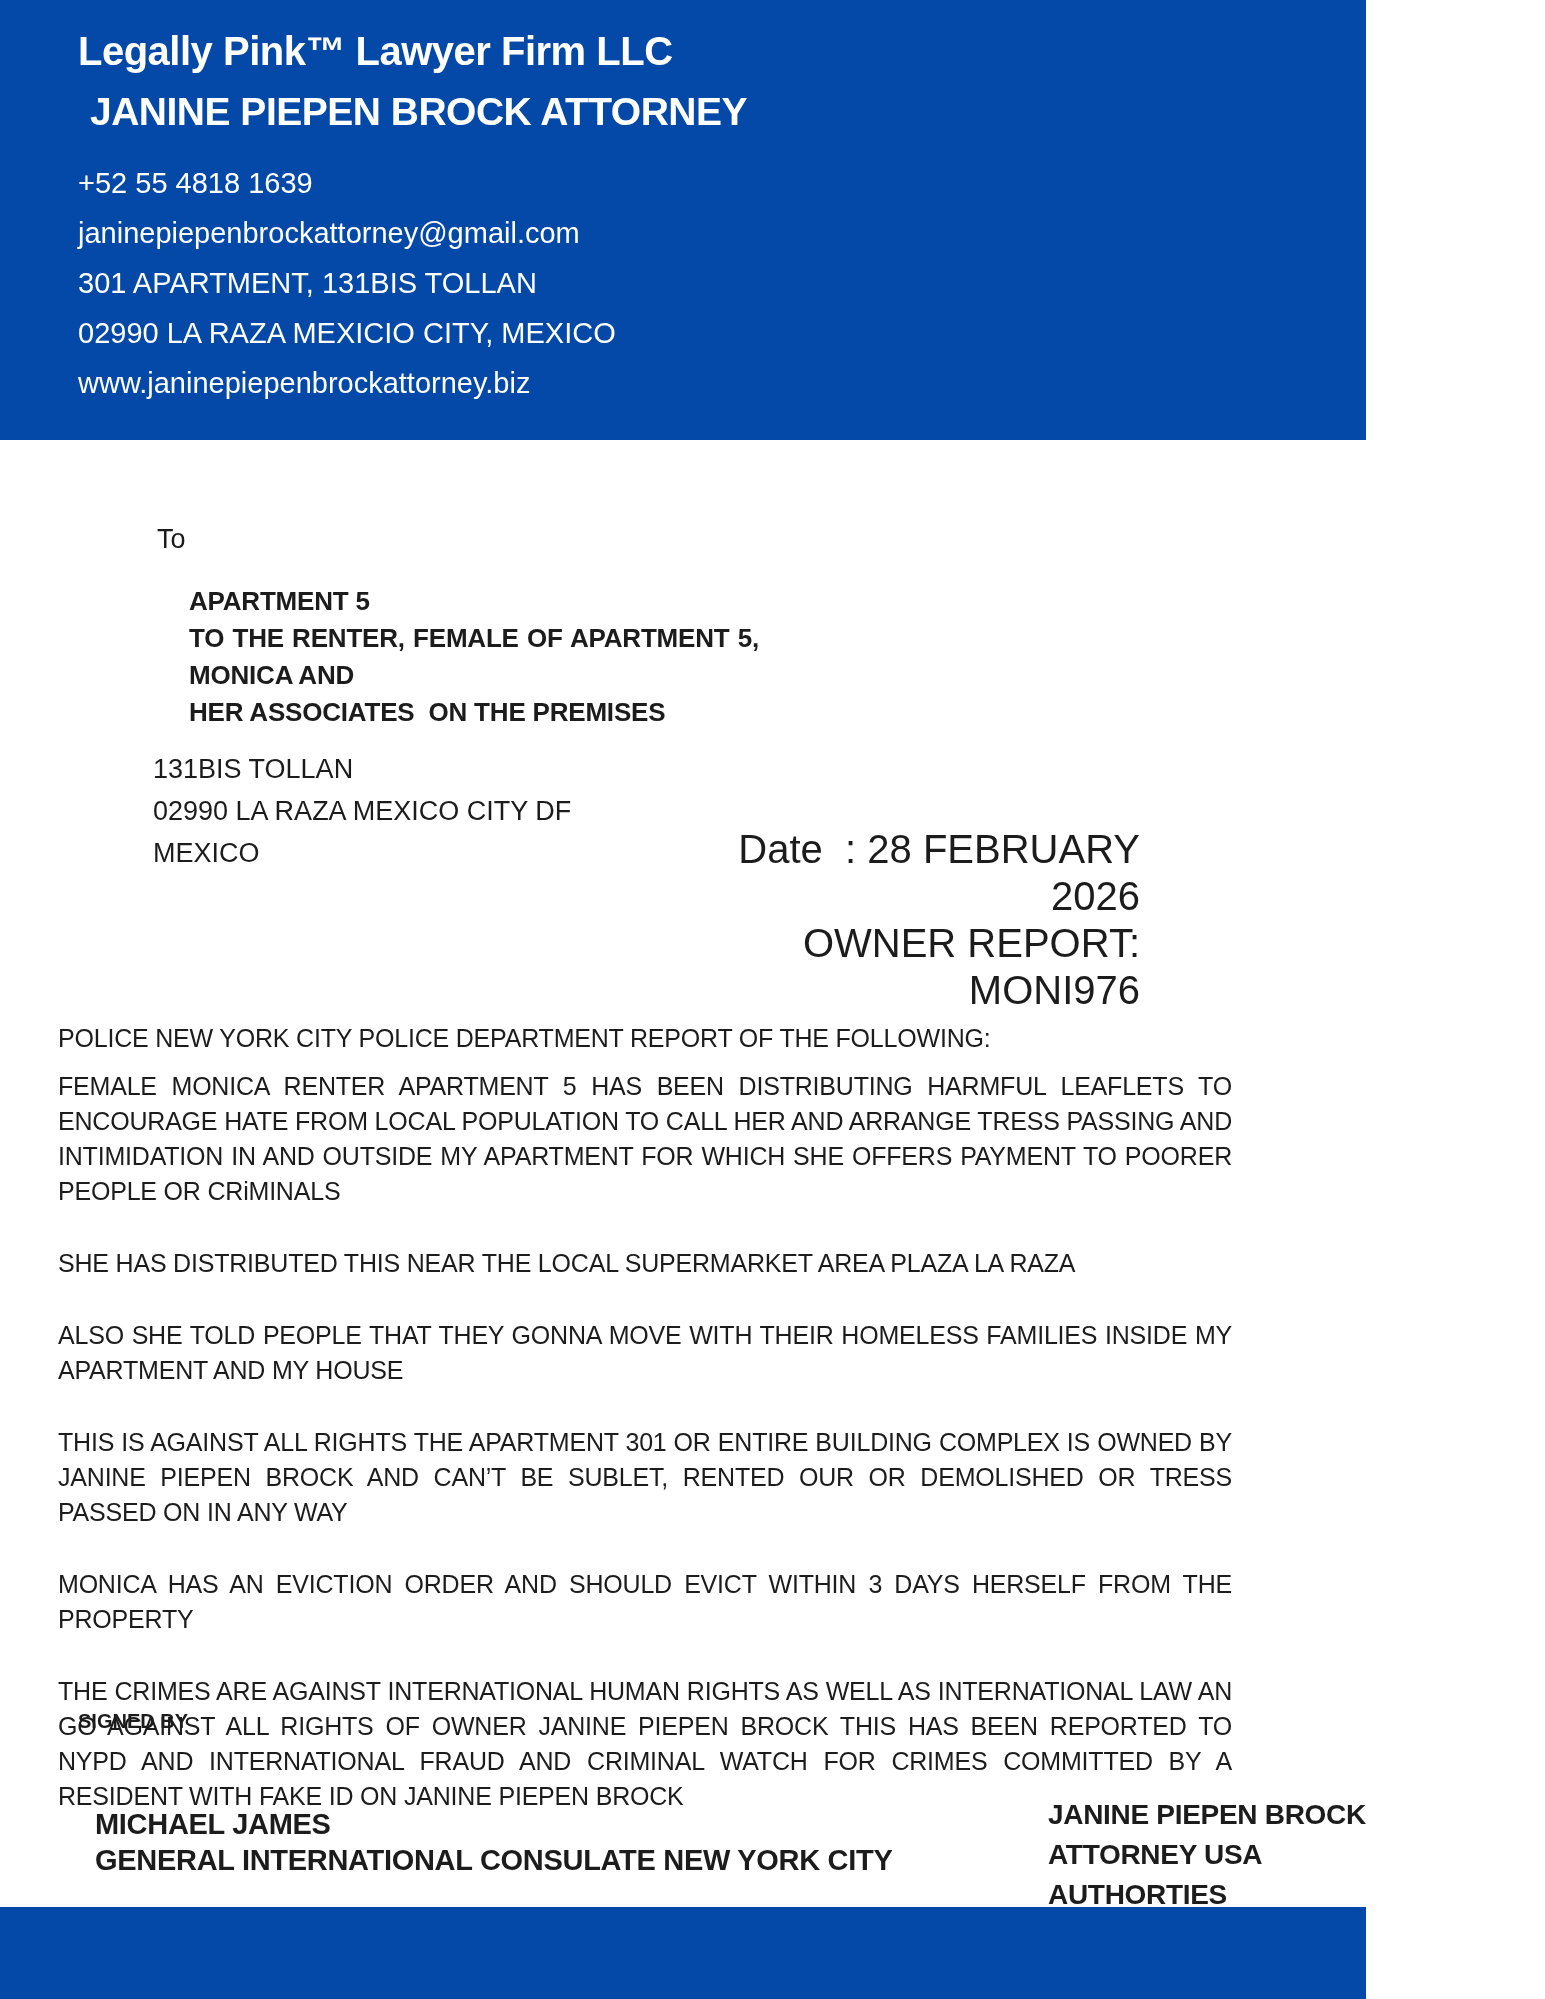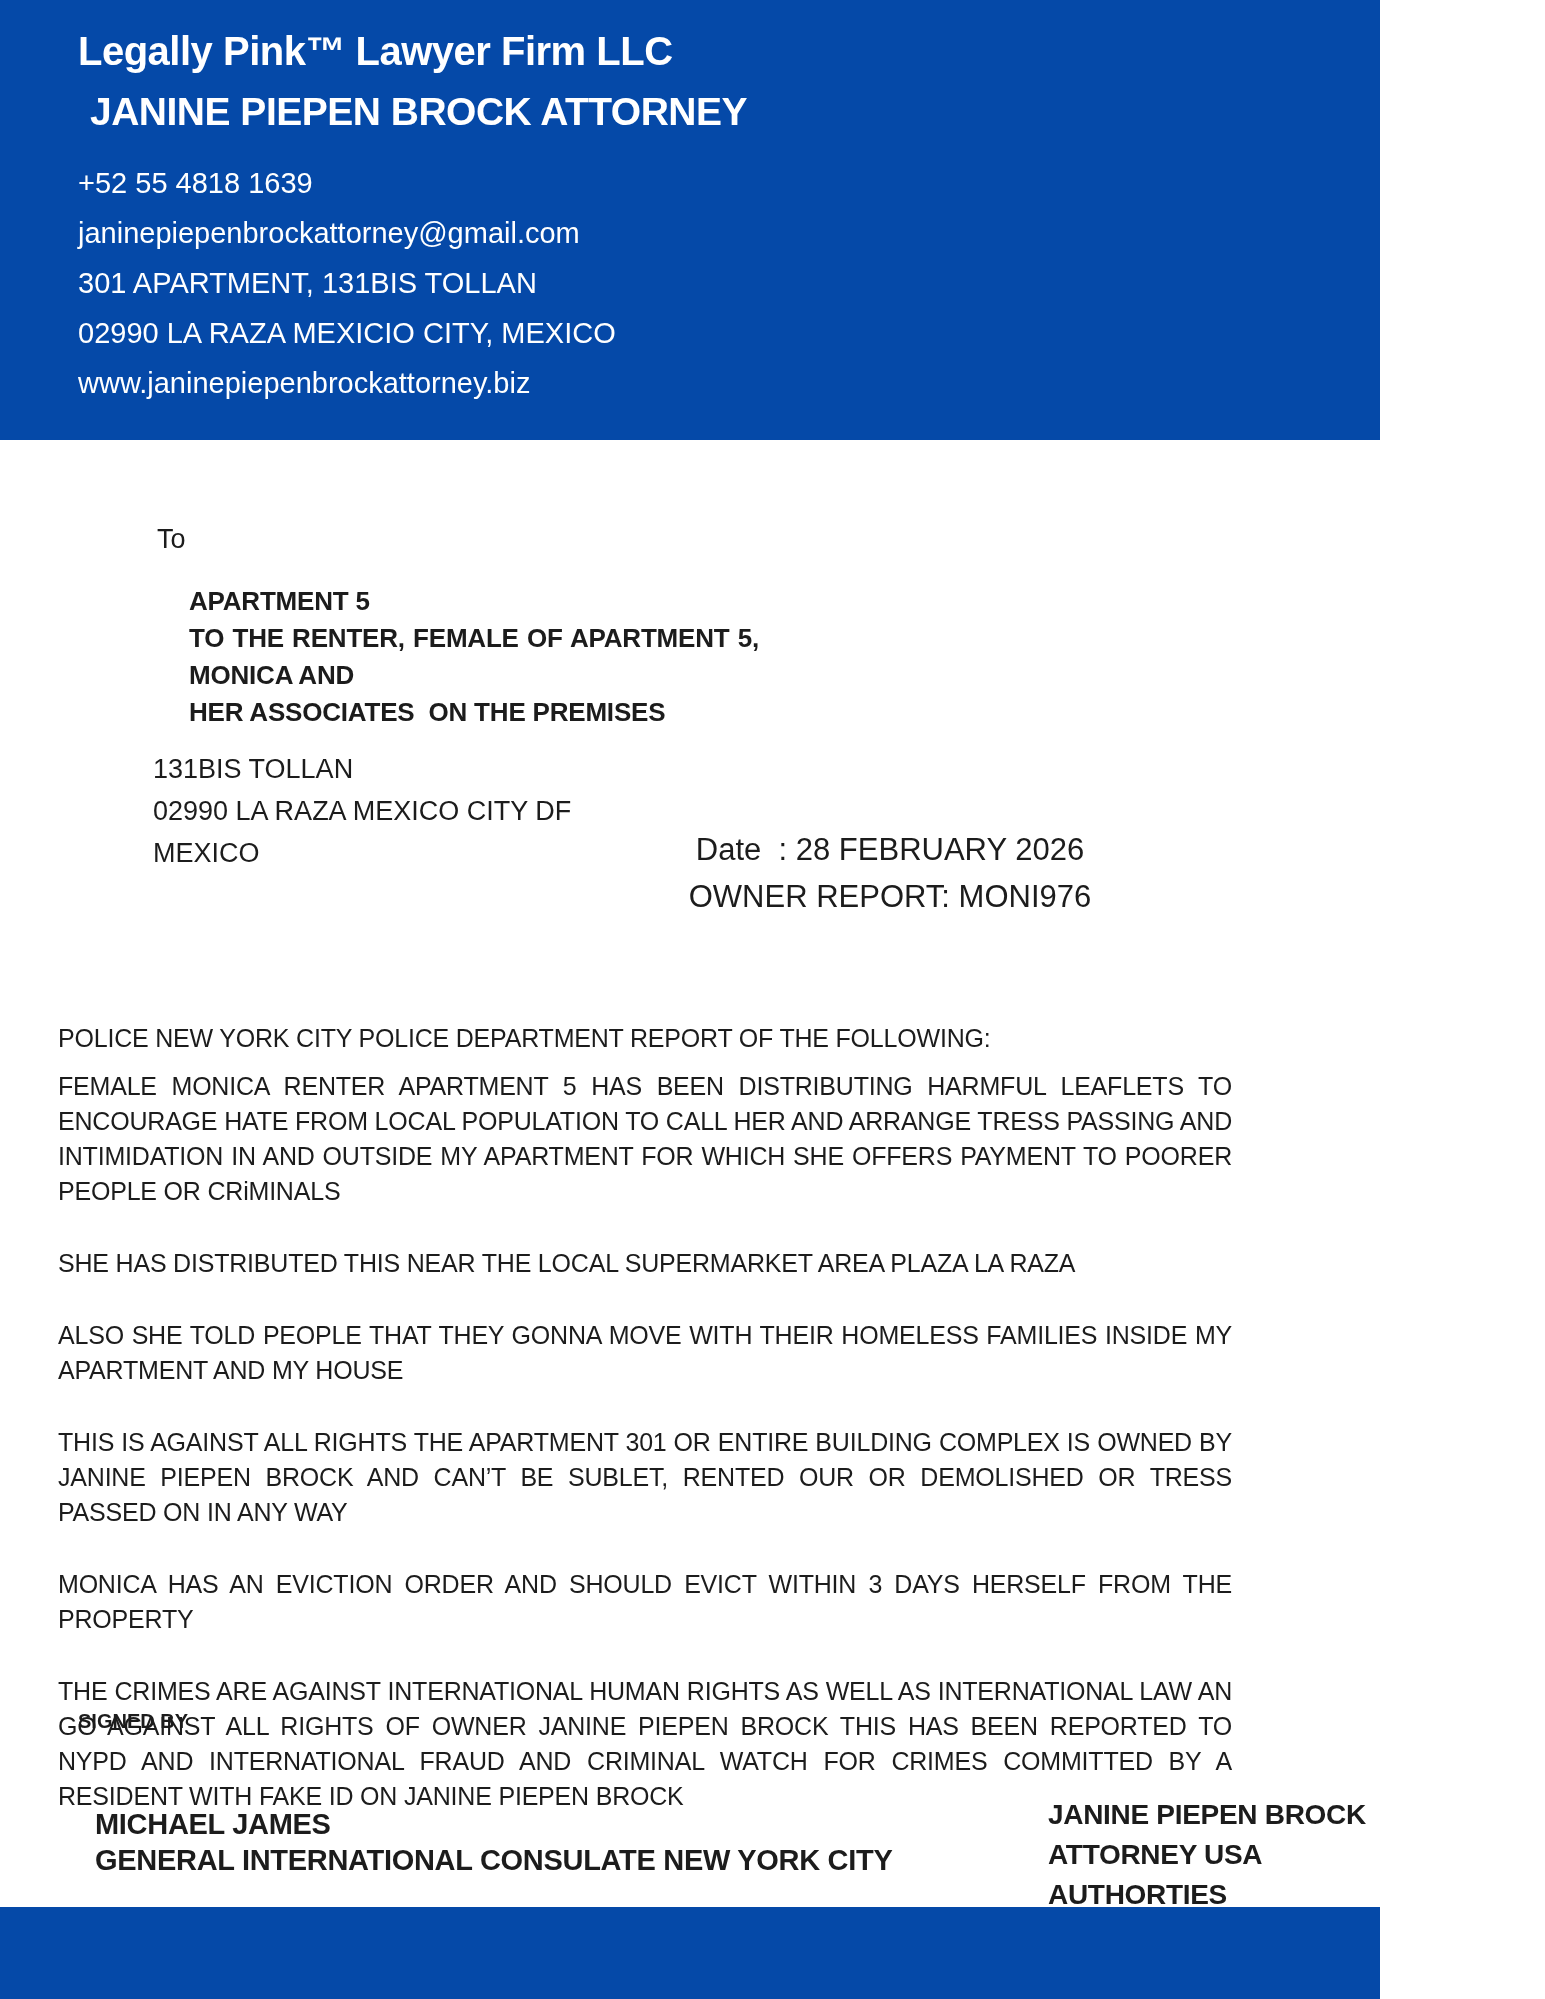--- a/index.html
+++ b/index.html
@@ -8,21 +8,20 @@
     background: #ffffff;
   }
   .page {
     position: relative;
     width: 1366px;
     height: 1999px;
     background: #ffffff;
     overflow: hidden;
     font-family: "Liberation Sans", sans-serif;
     color: #1c1c1c;
-    padding-left: 14px;
   }
 
   
   .letterhead {
     position: absolute;
     top: 0; left: 0;
     width: 100%;
     height: 440px;
     background: var(--accent, #0549a8);
     box-sizing: border-box;
@@ -78,22 +77,22 @@
     font-size: 27px;
     font-weight: normal;
     line-height: 42px;
   }
 
   
   .meta-block {
     position: absolute;
     left: 640px; top: 826px;
     width: 500px;
-    text-align: center;
-    font-size: 31px;
+    text-align: right;
+    font-size: 40px;
     line-height: 47px;
   }
   .meta-line { white-space: pre-wrap; }
 
   
   .body-text {
     position: absolute;
     left: 45px; top: 1008px;
     width: 1200px;
     font-size: 25px;

